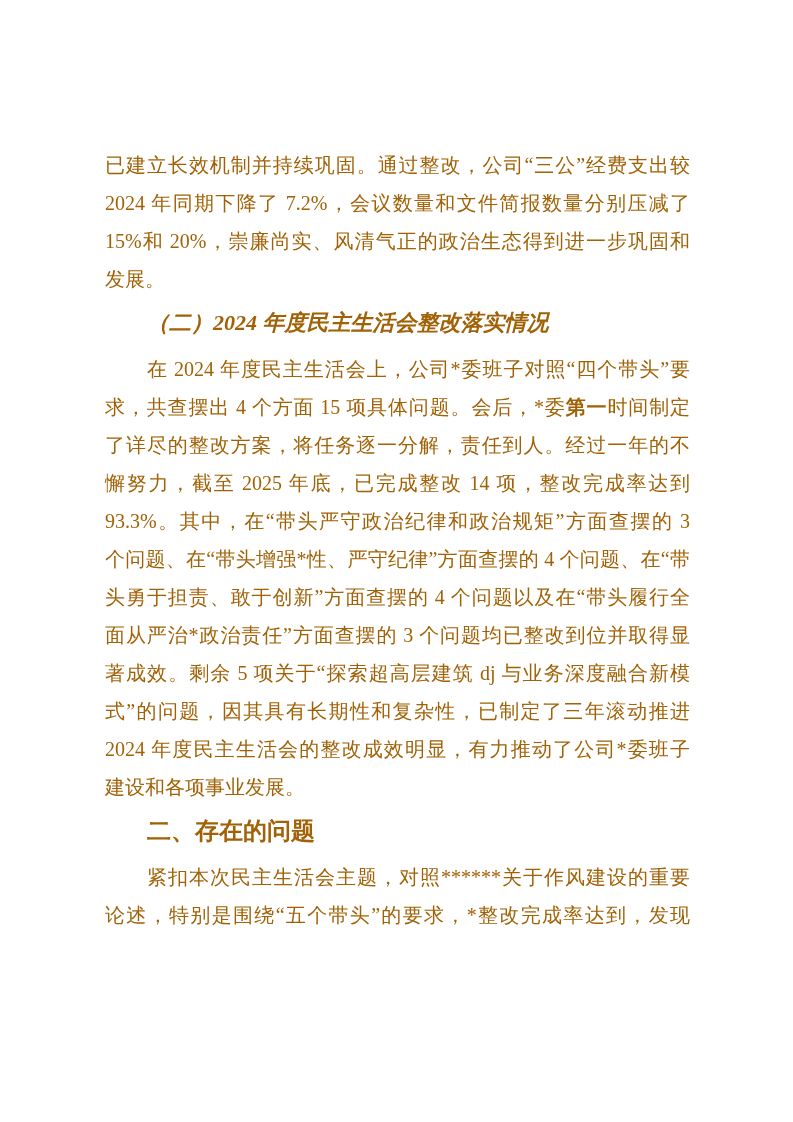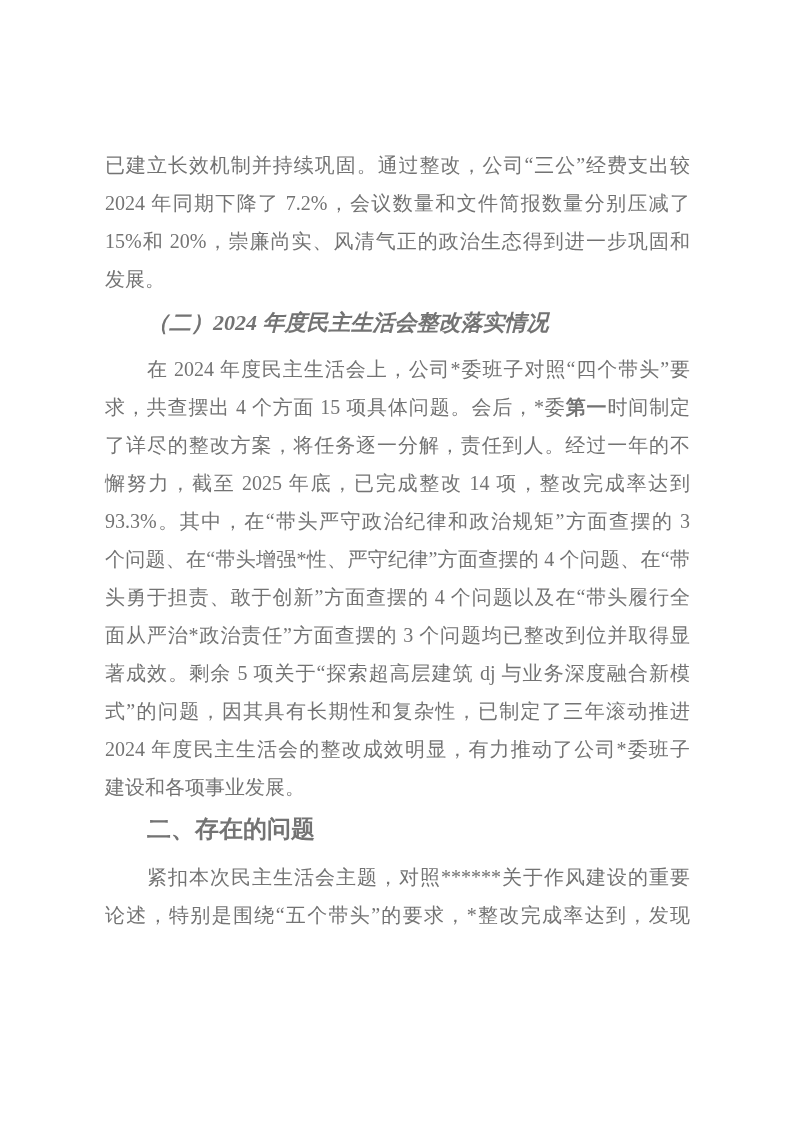--- a/index.html
+++ b/index.html
@@ -3,21 +3,21 @@
 <meta charset="utf-8">
 <style>
   * { margin: 0; padding: 0; box-sizing: border-box; }
   html, body { background: #ffffff; }
   .page {
     position: relative;
     width: 793px;
     height: 1122px;
     margin: 0 auto;
     background: #ffffff;
-    color: #737373;
+    color: #a16207;
     padding: 146px 103px 0 105px;
     overflow: hidden;
     font-family: "Liberation Serif", "DejaVu Serif", serif;
   }
   .para { width: 585px; }
   .line {
     font-size: 20px;
     line-height: 38px;
     height: 38px;
     text-align: justify;
@@ -43,21 +43,21 @@
     white-space: nowrap;
   }
   .h-main {
     font-size: 24px;
     line-height: 38px;
     height: 38px;
     margin-top: 6px;
     margin-bottom: 8px;
     padding-left: 42px;
     font-weight: 700;
-    font-family: Liberation Mono, monospace;
+    font-family: Liberation Serif, serif;
     white-space: nowrap;
   }
 </style>
 </head>
 <body>
 
 <div class="page">
 
   <div class="para">
     <div class="line">已建立长效机制并持续巩固。通过整改，公司“三公”经费支出较</div>

